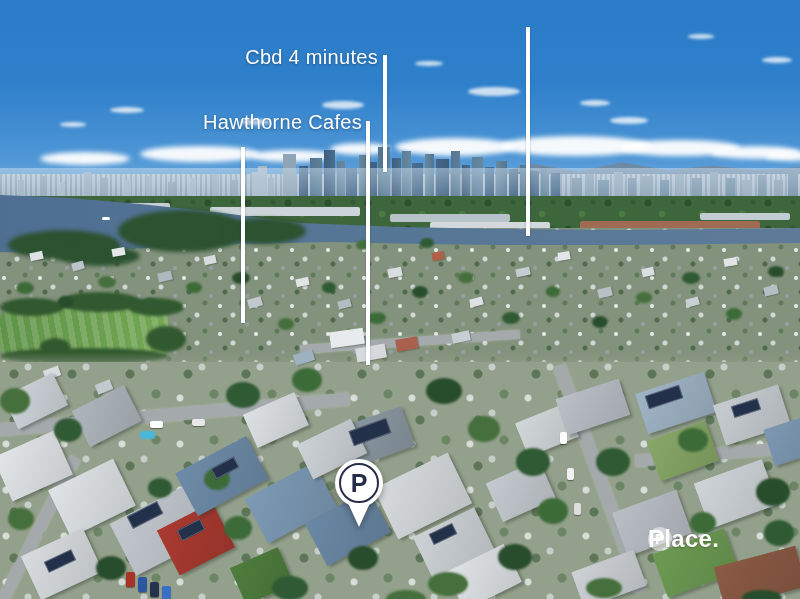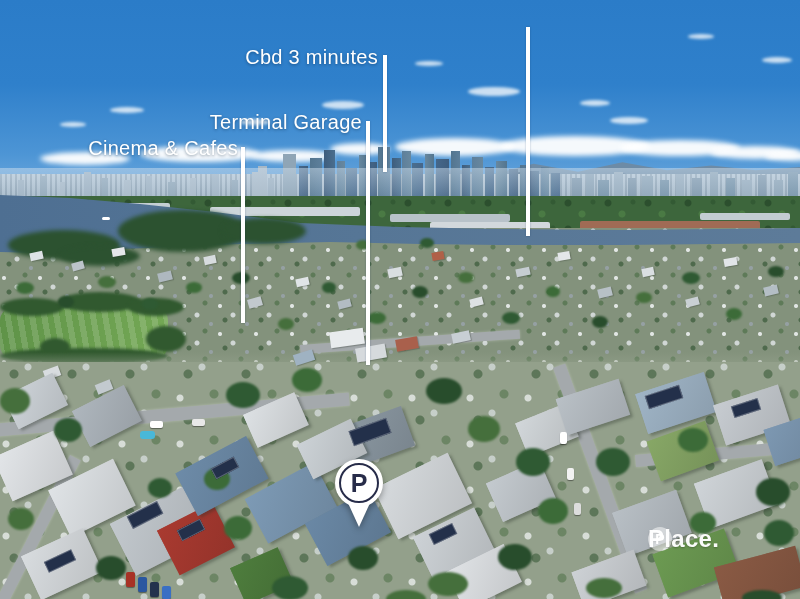--- a/index.html
+++ b/index.html
@@ -335,23 +335,22 @@
       <div style="position: absolute; left: 138px; top: 577px; width: 9px; height: 15px; background: rgb(42, 87, 160); border-radius: 2px; box-shadow: rgba(0, 0, 0, 0.4) 0px 1px 1px;"></div>
       <div style="position: absolute; left: 150px; top: 582px; width: 9px; height: 15px; background: rgb(36, 50, 77); border-radius: 2px; box-shadow: rgba(0, 0, 0, 0.4) 0px 1px 1px;"></div>
       <div style="position: absolute; left: 162px; top: 586px; width: 9px; height: 13px; background: rgb(58, 111, 196); border-radius: 2px; box-shadow: rgba(0, 0, 0, 0.4) 0px 1px 1px;"></div>
     </div>
   <div class="pool"></div>
 
   <div class="ann-line" id="line-ferry"></div>
   <div class="ann-line" id="line-cbd"></div>
   <div class="ann-line" id="line-garage"></div>
   <div class="ann-line" id="line-cinema"></div>
-  <div class="ann-label" id="lbl-cbd">Cbd 3 minutes</div>
-  <div class="ann-label" id="lbl-garage">Terminal Garage</div>
-  <div class="ann-label" id="lbl-cinema">Cinema &amp; Cafes</div>
+  <div class="ann-label" id="lbl-cbd">Cbd 4 minutes</div>
+  <div class="ann-label" id="lbl-garage">Hawthorne Cafes</div>
 
   <div class="pin">
     <div class="pin-tail"></div>
     <div class="pin-circle"></div>
     <div class="pin-ring"></div>
     <div class="pin-letter">P</div>
   </div>
 
   <div class="watermark">
     <span class="wm-text">Place.</span>

